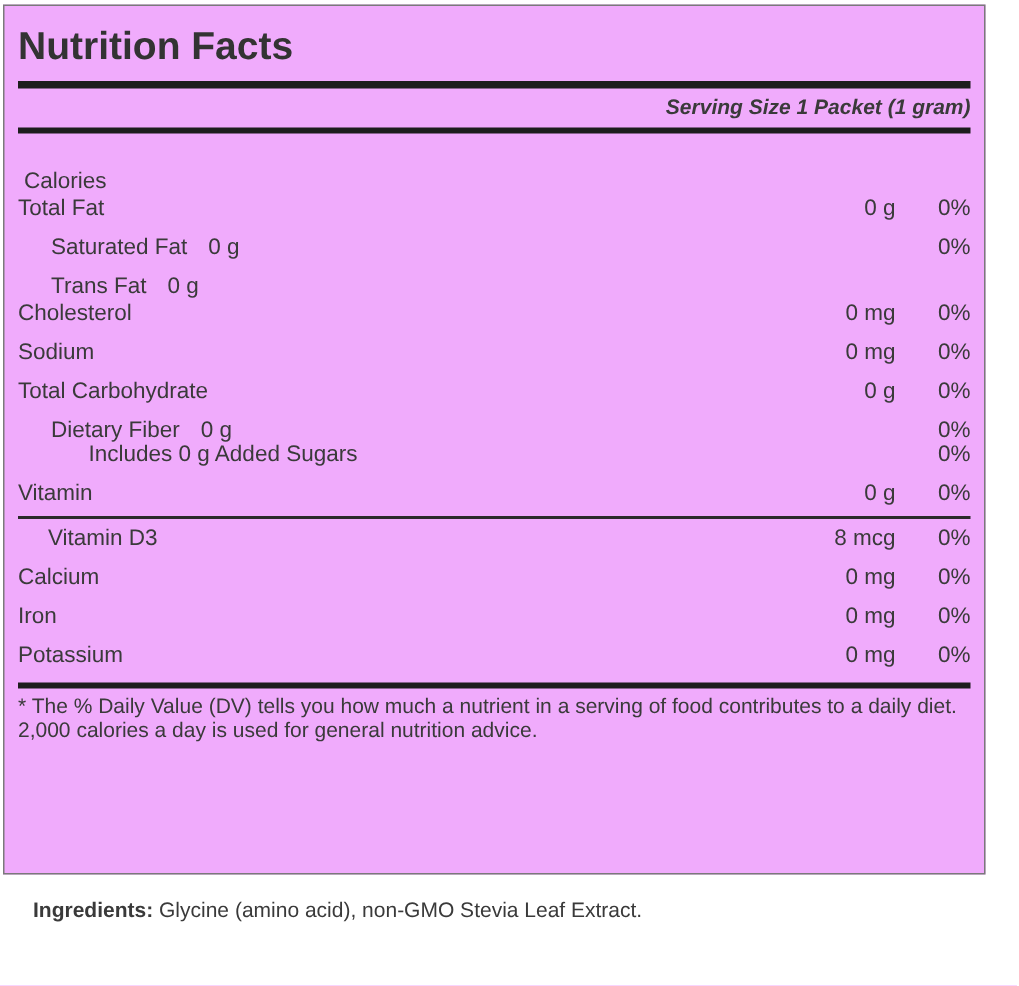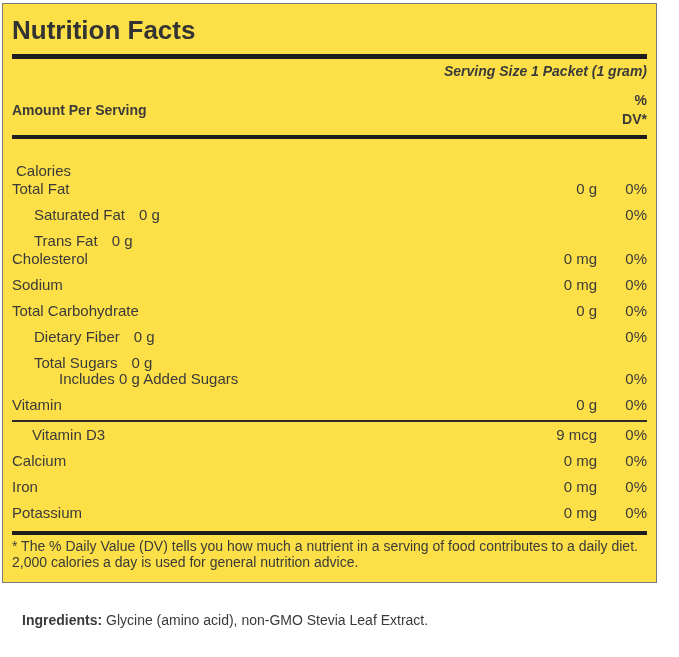--- a/index.html
+++ b/index.html
@@ -11,21 +11,21 @@
     position: relative;
     overflow: hidden;
   }
   .nf-box {
     position: absolute;
     left: 2px; top: 3px;
     width: 655px; height: 580px;
     box-sizing: border-box;
     border: 1.5px solid #7a7a7a;
     padding: 0 9px;
-    background: #fde047;
+    background: #f0abfc;
   }
   .nf-title {
     font-size: 26px;
     line-height: 28px;
     font-weight: bold;
     color: #333333;
     margin-top: 12px;
   }
   .bar { background: #1d1d1d; }
   .bar-thick  { height: 5px; margin-top: 10px; }
@@ -64,44 +64,37 @@
   .inline-amt { margin-left: 14px; }
   .amt, .dvv { text-align: right; }
   .divider { height: 2px; background: #2a2a2a; margin-top: 7px; }
   .footnote {
     margin-top: 4px;
     font-size: 14px;
     line-height: 15.5px;
   }
   .ingredients {
     position: absolute;
-    left: 22px; top: 612px;
+    left: 22px; top: 598px;
     font-size: 14px;
     line-height: 17px;
   }
   .ing-label { font-weight: bold; }
 </style>
 </head>
 <body>
 
 <div class="nf-box">
 
   <div class="nf-title">Nutrition Facts</div>
 
   <div class="bar bar-thick"></div>
 
   <div class="serving">Serving Size 1 Packet (1 gram)</div>
 
-  <div class="hdr">
-    <div class="hdr-left">Amount Per Serving</div>
-    <div class="hdr-right">
-      <div>%</div>
-      <div>DV*</div>
-    </div>
-  </div>
 
   <div class="bar bar-mid"></div>
 
   <div class="row first cal-indent">
     <div class="lblcell"><span>Calories</span></div>
     <div class="amt"></div>
     <div class="dvv"></div>
   </div>
 
   <div class="row tight">
@@ -139,43 +132,38 @@
     <div class="amt">0 g</div>
     <div class="dvv">0%</div>
   </div>
 
   <div class="row ind1">
     <div class="lblcell"><span>Dietary Fiber</span><span class="inline-amt">0 g</span></div>
     <div class="amt"></div>
     <div class="dvv">0%</div>
   </div>
 
-  <div class="row ind1">
-    <div class="lblcell"><span>Total Sugars</span><span class="inline-amt">0 g</span></div>
-    <div class="amt"></div>
-    <div class="dvv"></div>
-  </div>
 
   <div class="row ind2 tight0">
     <div class="lblcell"><span>Includes 0 g Added Sugars</span></div>
     <div class="amt"></div>
     <div class="dvv">0%</div>
   </div>
 
   <div class="row">
     <div class="lblcell"><span>Vitamin</span></div>
     <div class="amt">0 g</div>
     <div class="dvv">0%</div>
   </div>
 
   <div class="divider"></div>
 
   <div class="row vfirst">
     <div class="lblcell"><span>Vitamin D3</span></div>
-    <div class="amt">9 mcg</div>
+    <div class="amt">8 mcg</div>
     <div class="dvv">0%</div>
   </div>
 
   <div class="row">
     <div class="lblcell"><span>Calcium</span></div>
     <div class="amt">0 mg</div>
     <div class="dvv">0%</div>
   </div>
 
   <div class="row">

